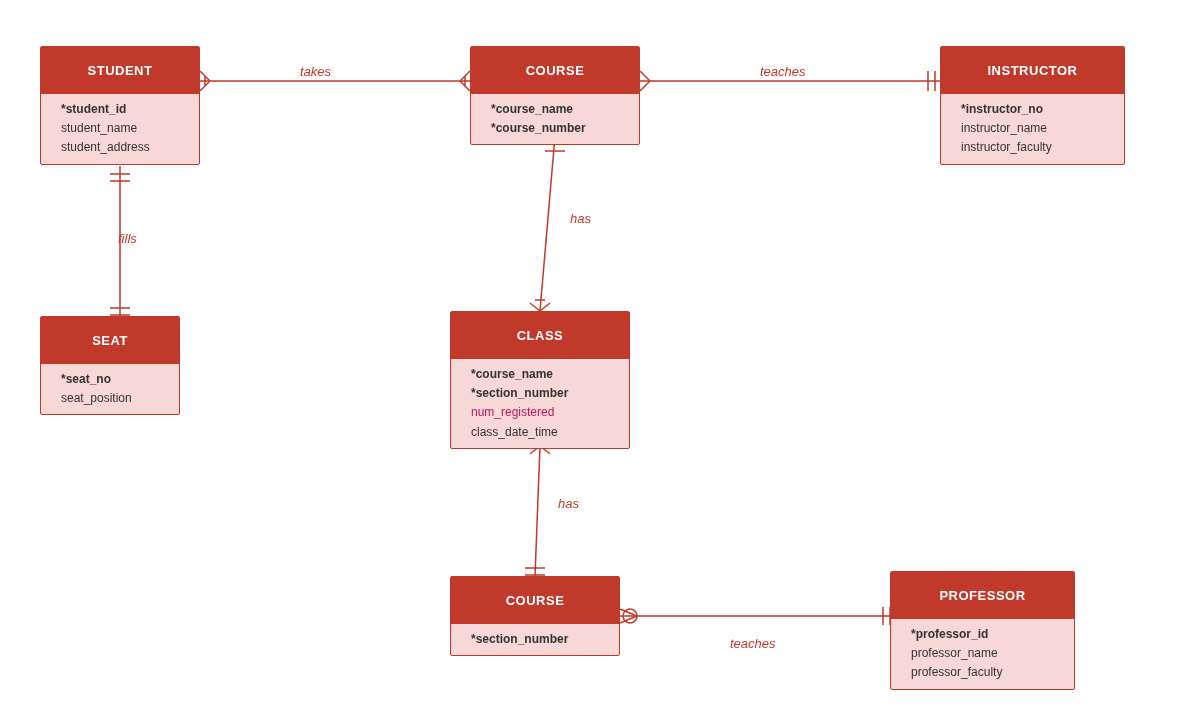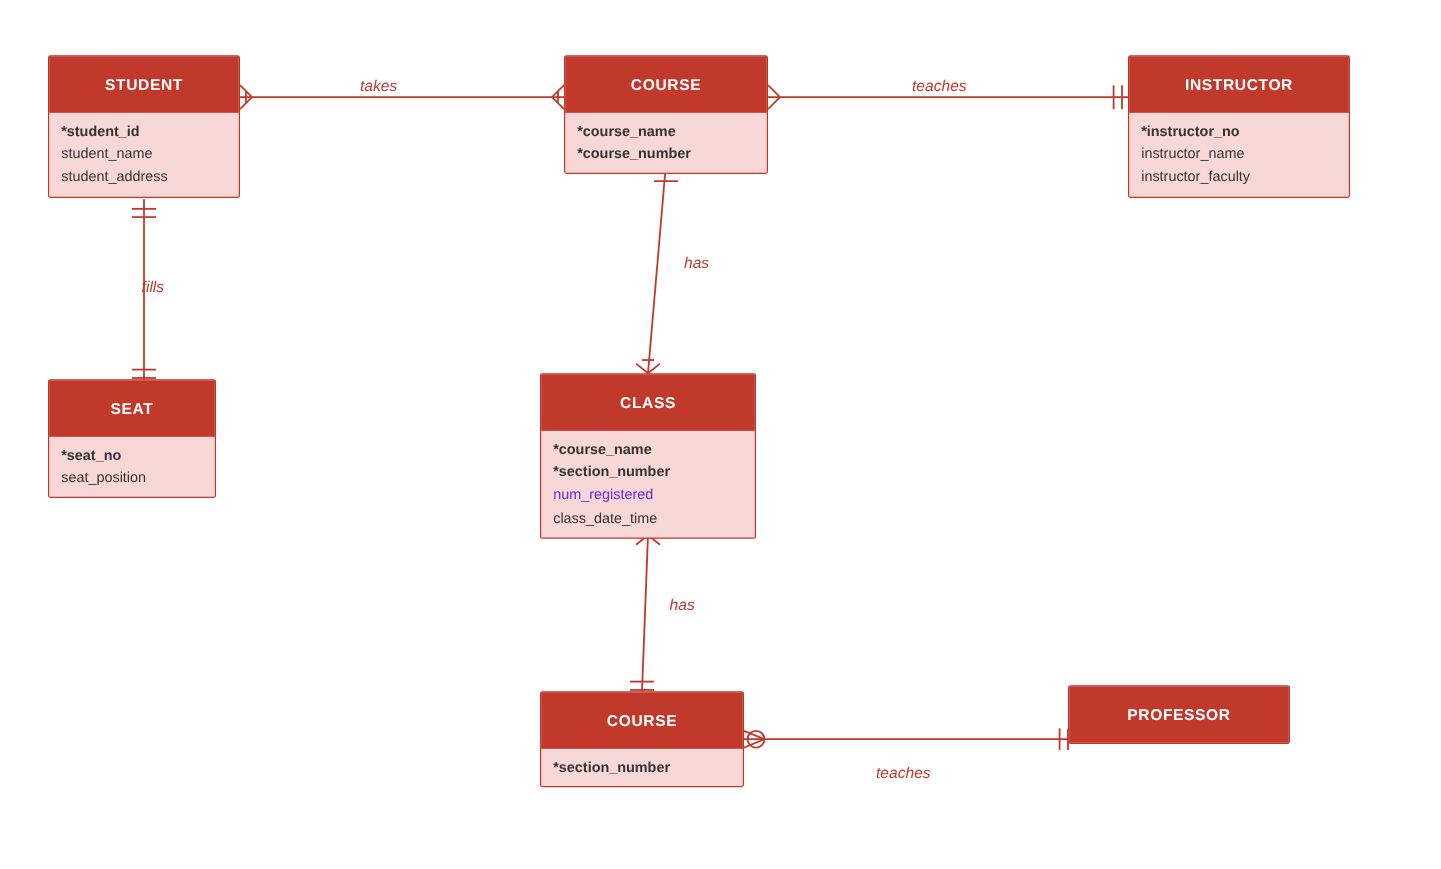--- a/index.html
+++ b/index.html
@@ -33,30 +33,30 @@
     .entity-header {
       background: #c0392b;
       color: #fff;
       font-weight: bold;
       font-size: 13px;
       text-align: center;
       padding: 16px 10px;
       letter-spacing: 0.5px;
     }
     .entity-body {
-      padding: 6px 10px;
+      padding: 6px 20px;
       font-size: 12px;
       color: #333;
       line-height: 1.6;
     }
     .entity-body .pk {
       font-weight: bold;
     }
     .entity-body .fk {
-      color: #6d28d9;
+      color: #be185d;
     }
     .relation-label {
       position: absolute;
       font-size: 13px;
       color: #c0392b;
       font-style: italic;
     }
   </style>
 </head>
 <body>
@@ -171,15 +171,20 @@
 
   <div class="entity" style="left:450px; top:560px; width:170px;">
     <div class="entity-header">COURSE</div>
     <div class="entity-body">
       <div class="pk">*section_number</div>
     </div>
   </div>
 
   <div class="entity" style="left:890px; top:555px; width:185px;">
     <div class="entity-header">PROFESSOR</div>
+    <div class="entity-body">
+      <div class="pk">*professor_id</div>
+      <div>professor_name</div>
+      <div>professor_faculty</div>
+    </div>
   </div>
 
 </div>
 
 </body></html>

